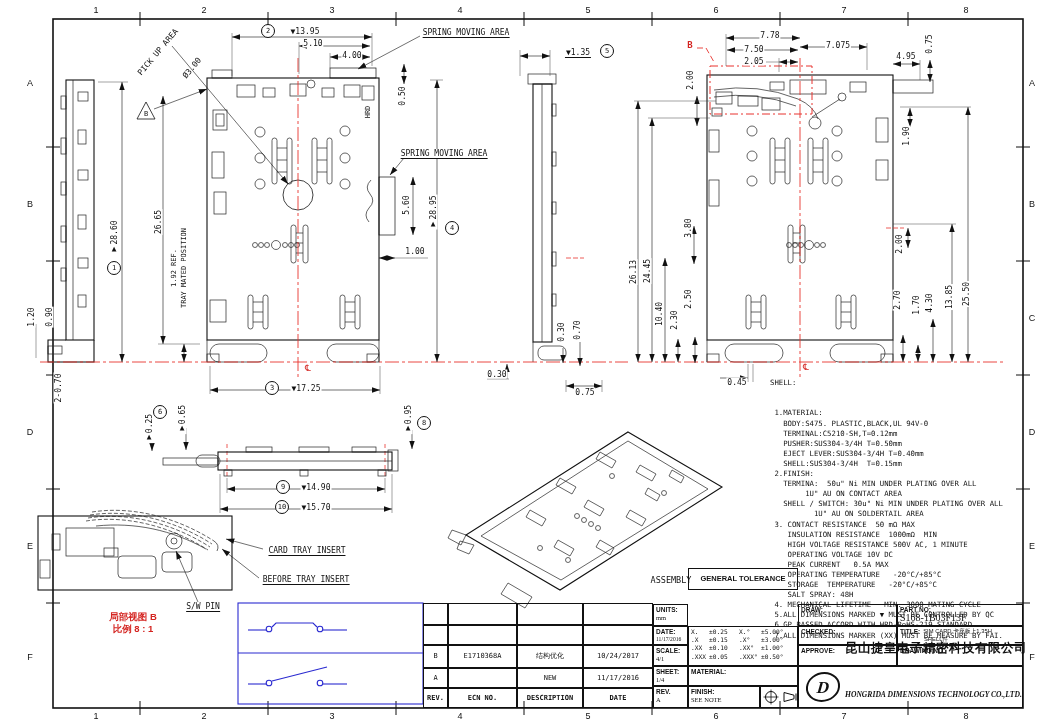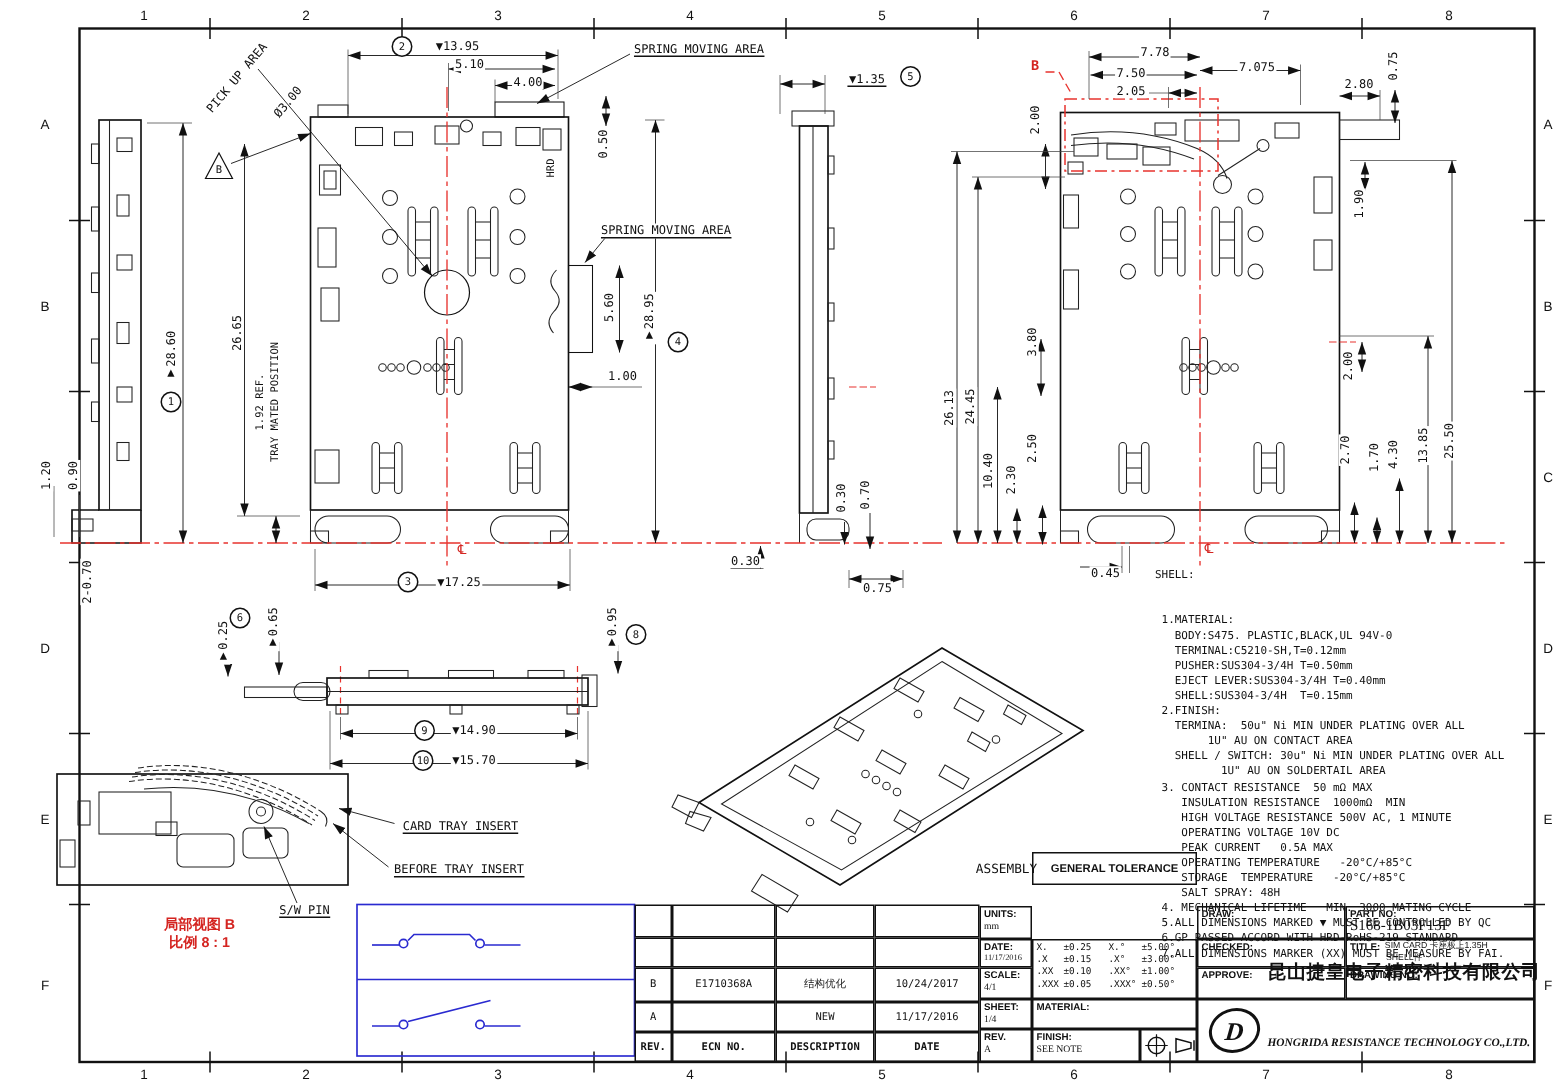--- a/index.html
+++ b/index.html
@@ -512,21 +512,21 @@
 <span class="d v" style="left:31px;top:317px">1.20</span>
 <span class="d v" style="left:49px;top:317px">0.90</span>
 <span class="d v" style="left:58px;top:388px">2-0.70</span>
 <span class="d nb red" style="left:308px;top:368px;font-size:9px">℄</span>
 
 <span class="d nb red" style="left:690px;top:45px;font-size:9px;font-weight:bold">B</span>
 <span class="d" style="left:770px;top:35px">7.78</span>
 <span class="d" style="left:754px;top:49px">7.50</span>
 <span class="d" style="left:754px;top:61px">2.05</span>
 <span class="d" style="left:838px;top:45px">7.075</span>
-<span class="d" style="left:906px;top:56px">2.80</span>
+<span class="d" style="left:906px;top:56px">4.95</span>
 <span class="d v" style="left:929px;top:44px">0.75</span>
 <span class="d v" style="left:690px;top:80px">2.00</span>
 <span class="d v" style="left:906px;top:136px">1.90</span>
 <span class="d v" style="left:633px;top:272px">26.13</span>
 <span class="d v" style="left:647px;top:271px">24.45</span>
 <span class="d v" style="left:688px;top:228px">3.80</span>
 <span class="d v" style="left:659px;top:314px">10.40</span>
 <span class="d v" style="left:674px;top:320px">2.30</span>
 <span class="d v" style="left:688px;top:299px">2.50</span>
 <span class="d" style="left:737px;top:382px">0.45</span>
@@ -657,21 +657,21 @@
   <span class="lab">CHECKED:</span>
 </div>
 <div class="tb" style="left:798px;top:645px;width:99px;height:21px">
   <span class="lab">APPROVE:</span>
 </div>
 <div class="tb" style="left:798px;top:666px;width:225px;height:42px"></div>
 <div class="logo">
   <span>D</span>
 </div>
 <div class="company-cn">昆山捷皇电子精密科技有限公司</div>
-<div class="company-en">HONGRIDA RESISTANCE TECHNOLOGY CO.,LTD.</div>
+<div class="company-en">HONGRIDA DIMENSIONS TECHNOLOGY CO.,LTD.</div>
 <div class="tb" style="left:897px;top:604px;width:126px;height:22px">
   <span class="lab">PART NO:</span>
   <span class="val" style="font-size:10px">S168-1B03F13F</span>
 </div>
 <div class="tb" style="left:897px;top:626px;width:126px;height:19px">
   <span class="lab" style="float:left;margin-right:3px">TITLE:</span>
   <span style="font-size:5.8px;display:block">SIM CARD 卡座板上1.35H</span>
   <span style="font-size:5.8px;display:block;margin-left:24px">SHELL件</span>
 </div>
 <div class="tb" style="left:897px;top:645px;width:126px;height:21px">

